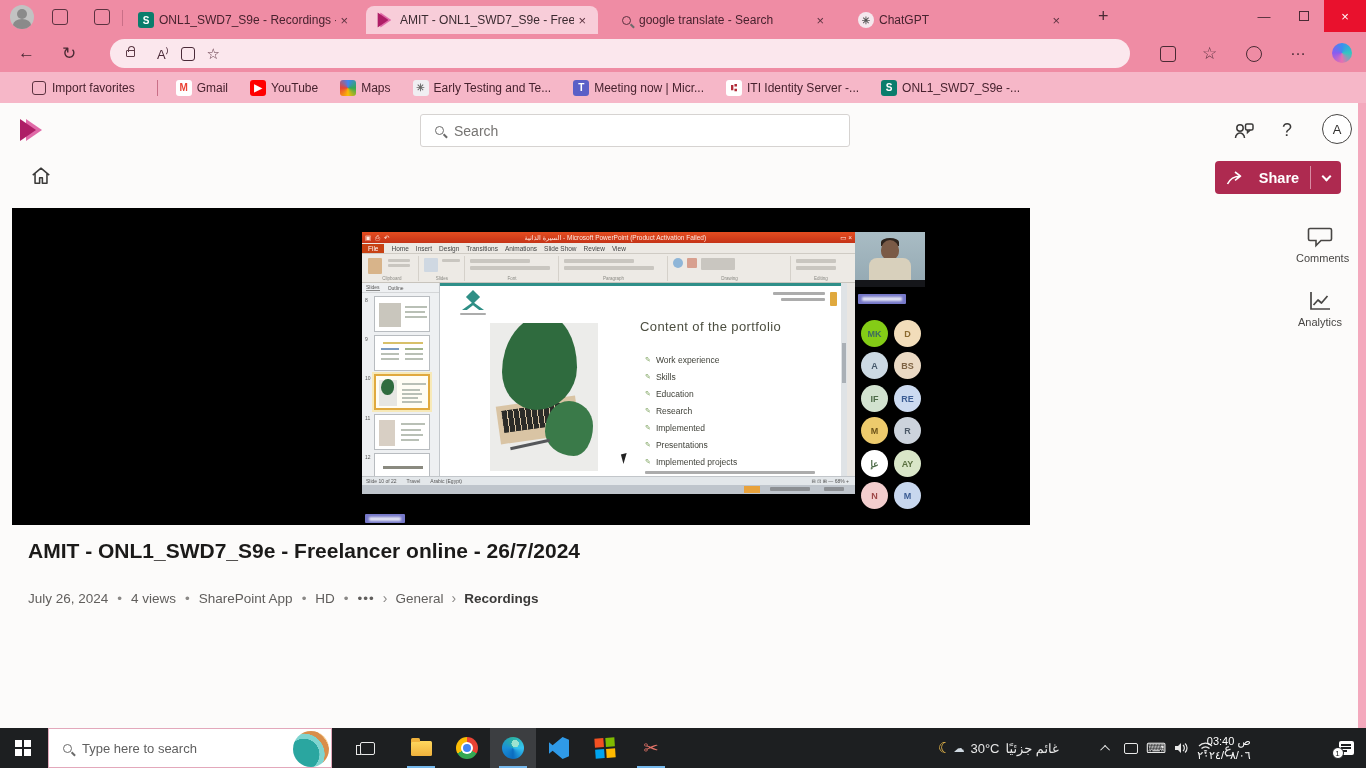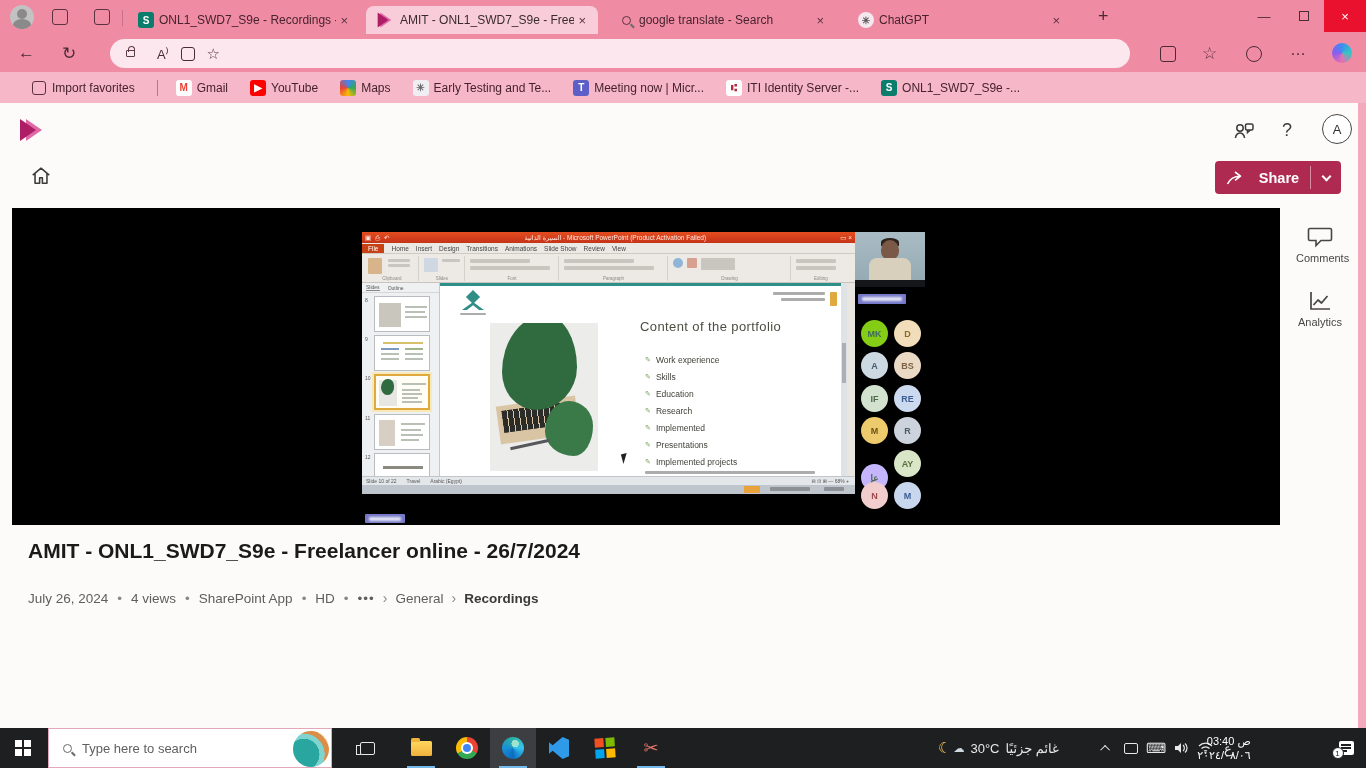--- a/index.html
+++ b/index.html
@@ -34,21 +34,21 @@
   
   .page { left:0; top:103px; width:1366px; height:625px; background:#fcfbfa; }
   .pinkedge { left:1358px; top:103px; width:8px; height:625px; background:#f4a9bd; }
   .streamlogo { width:22px; height:22px; position:relative; }
   .streamlogo i { position:absolute; top:0; width:16px; height:22px; clip-path:polygon(0 0,100% 50%,0 100%); }
   .searchbox { left:420px; top:114px; width:430px; height:33px; background:#fff; border:1px solid #d6d3d1; border-radius:3px; font-size:14px; color:#767472; }
   .hicon { color:#3b3a39; }
   .avatarA { width:30px; height:30px; border:1px solid #484644; border-radius:50%; display:flex; align-items:center; justify-content:center; font-size:13px; color:#323130; background:#fff; }
   .sharebtn { left:1215px; top:161px; width:126px; height:33px; background:#ae2a50; border-radius:4px; color:#fff; font-size:14.5px; font-weight:600; display:flex; }
   .chev { width:7px; height:7px; border-right:2px solid #fff; border-bottom:2px solid #fff; transform:rotate(45deg); }
-  .player { left:12px; top:208px; width:1268px; height:317px; background:#000; }
+  .player { left:12px; top:208px; width:1018px; height:317px; background:#000; }
   .sidelabel { font-size:11px; color:#484644; text-align:center; }
   .vtitle { font-size:21px; font-weight:700; color:#1b1a19; }
   .vmeta { font-size:13.5px; color:#605e5c; }
   .dot { color:#8a8886; margin:0 9px; }
   .crumbchev { color:#8a8886; margin:0 8px; font-size:14px; }
 
   
   .ppt { left:350px; top:24px; width:493px; height:262px; background:#e9e6e2; font-family:"Liberation Sans",sans-serif; }
   .ppt-title { left:0; top:0; width:493px; height:11px; background:linear-gradient(#e44d20,#c53317); color:#ffe9e0; font-size:6.5px; display:flex; align-items:center; }
   .ppt-tabs { left:0; top:11px; width:493px; height:11px; background:#ece9e4; border-bottom:1px solid #cfcbc4; display:flex; align-items:center; font-size:6.5px; color:#444; }
@@ -215,20 +215,24 @@
   </div>
 
   <div class="abs page"></div>
   <div class="abs pinkedge"></div>
 
   <div class="abs streamlogo" style="left:20px;top:119px;">
     <i style="left:6px;background:#e06aa8;"></i>
       <i style="left:0;background:#ae1e66;"></i>
   </div>
 
+  <div class="abs flex searchbox">
+    <span class="mag" style="margin:0 10px 0 14px;"></span>
+    <span>Search</span>
+  </div>
 
   <div class="abs hicon" style="left:1234px;top:122px;">
     <svg width="20" height="18" viewBox="0 0 20 18">
         <circle cx="6" cy="6" r="3.2" fill="none" stroke="#3b3a39" stroke-width="1.5"></circle>
         <path d="M1.5 16 c0-3.5 3-5 4.5-5 s4.5 1.5 4.5 5" fill="none" stroke="#3b3a39" stroke-width="1.5"></path>
         <rect x="11.5" y="2" width="7.5" height="6" rx="1.5" fill="none" stroke="#3b3a39" stroke-width="1.5"></rect>
         <path d="M13.5 8 l0 2.6 2.8-2.6" fill="none" stroke="#3b3a39" stroke-width="1.5"></path>
       </svg>
   </div>
   <div class="abs hicon" style="left:1282px;top:120px;font-size:18px;">?</div>
@@ -443,21 +447,21 @@
       </div>
 
     <div class="pav" style="left:849px;top:112px;;background:#84cc16;color:#3e6b5d">MK</div>
     <div class="pav" style="left:882px;top:112px;;background:#f2ddba;color:#8c6a2f">D</div>
     <div class="pav" style="left:849px;top:144px;;background:#ccd9e3;color:#44586b">A</div>
     <div class="pav" style="left:882px;top:144px;;background:#ead9c4;color:#7d6243">BS</div>
     <div class="pav" style="left:849px;top:177px;;background:#d2e2cf;color:#4d6b48">IF</div>
     <div class="pav" style="left:882px;top:177px;;background:#ccdaf0;color:#3c5d94">RE</div>
     <div class="pav" style="left:849px;top:209px;;background:#edca6c;color:#6d5319">M</div>
     <div class="pav" style="left:882px;top:209px;;background:#ccd3dc;color:#4d5a68">R</div>
-    <div class="pav" style="left:849px;top:256px;;background:#c4b5fd;color:#4d6b48">عإ</div>
+    <div class="pav" style="left:849px;top:242px;;background:#ffffff;color:#4d6b48">عإ</div>
     <div class="pav" style="left:882px;top:242px;;background:#d9e6c8;color:#5a7040">AY</div>
     <div class="pav" style="left:849px;top:274px;;background:#f2cdcd;color:#9e4848">N</div>
     <div class="pav" style="left:882px;top:274px;;background:#c8d7ee;color:#3c5d94">M</div>
 
     <div class="nametag" style="left:353px;top:306px;width:40px;height:9px;">
         <div class="blurline" style="margin:2.5px 4px;height:4px;"></div>
       </div>
   </div>
 
   <div class="abs vtitle" style="left:28px;top:515px;margin-top:24px;">AMIT - ONL1_SWD7_S9e - Freelancer online - 26/7/2024</div>

